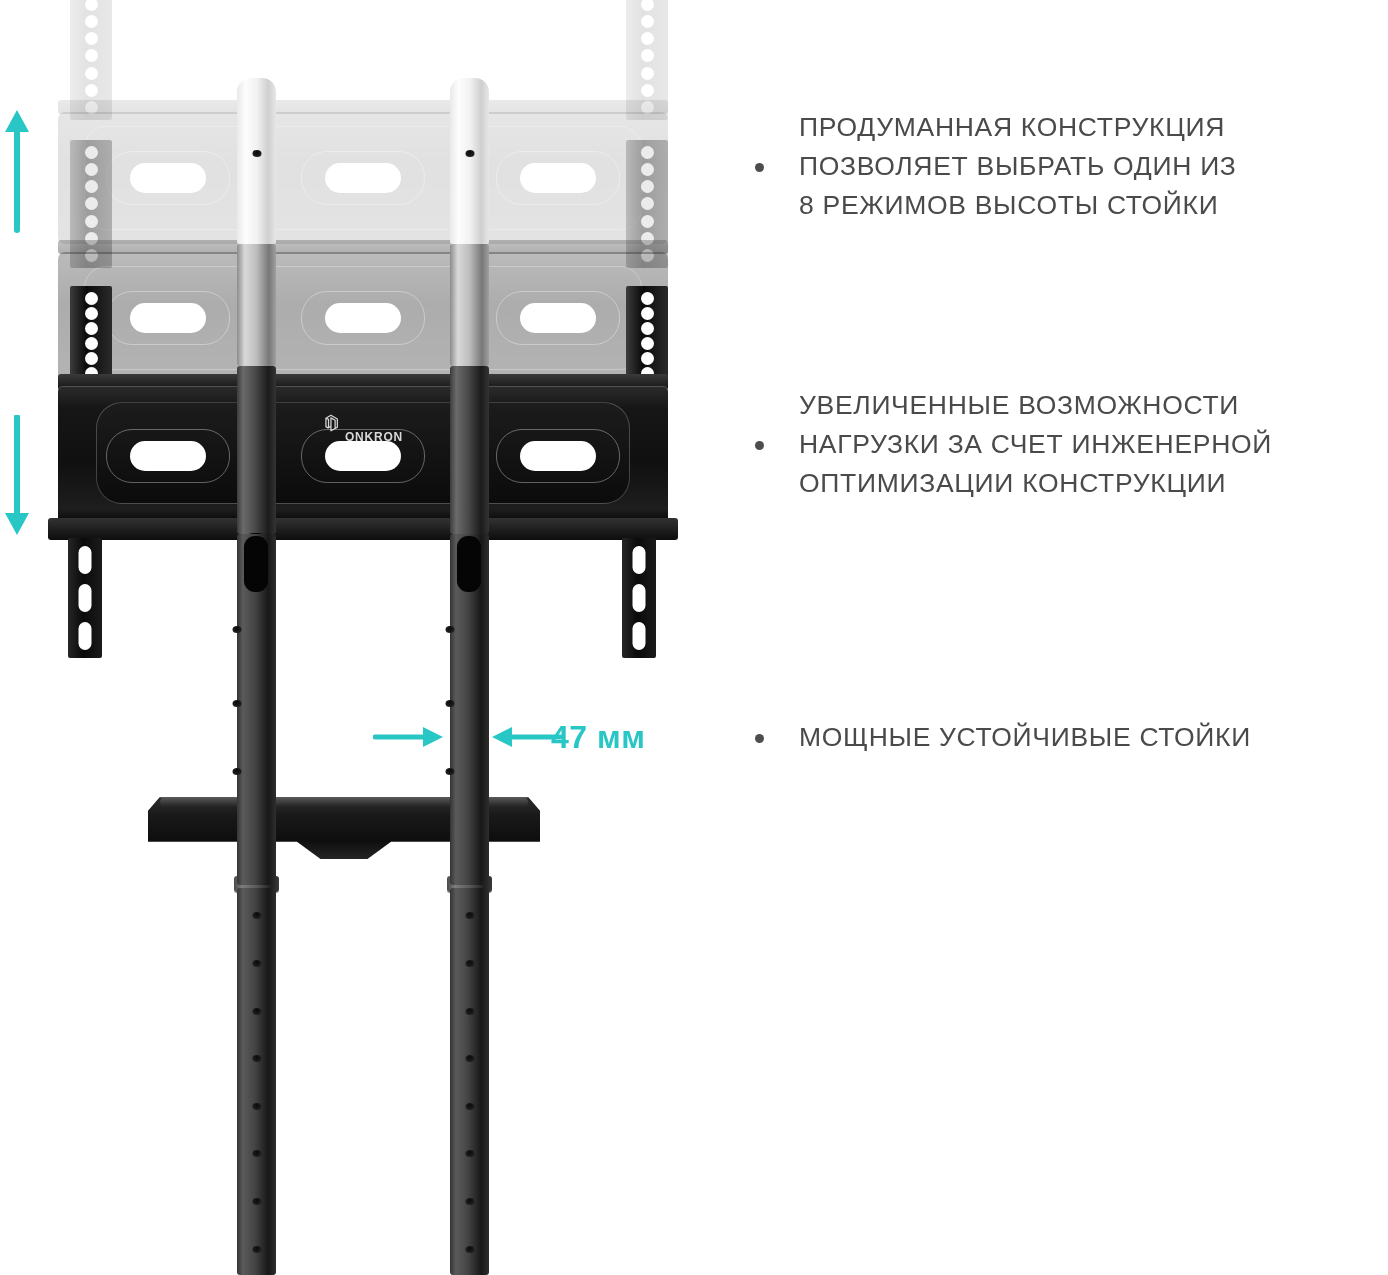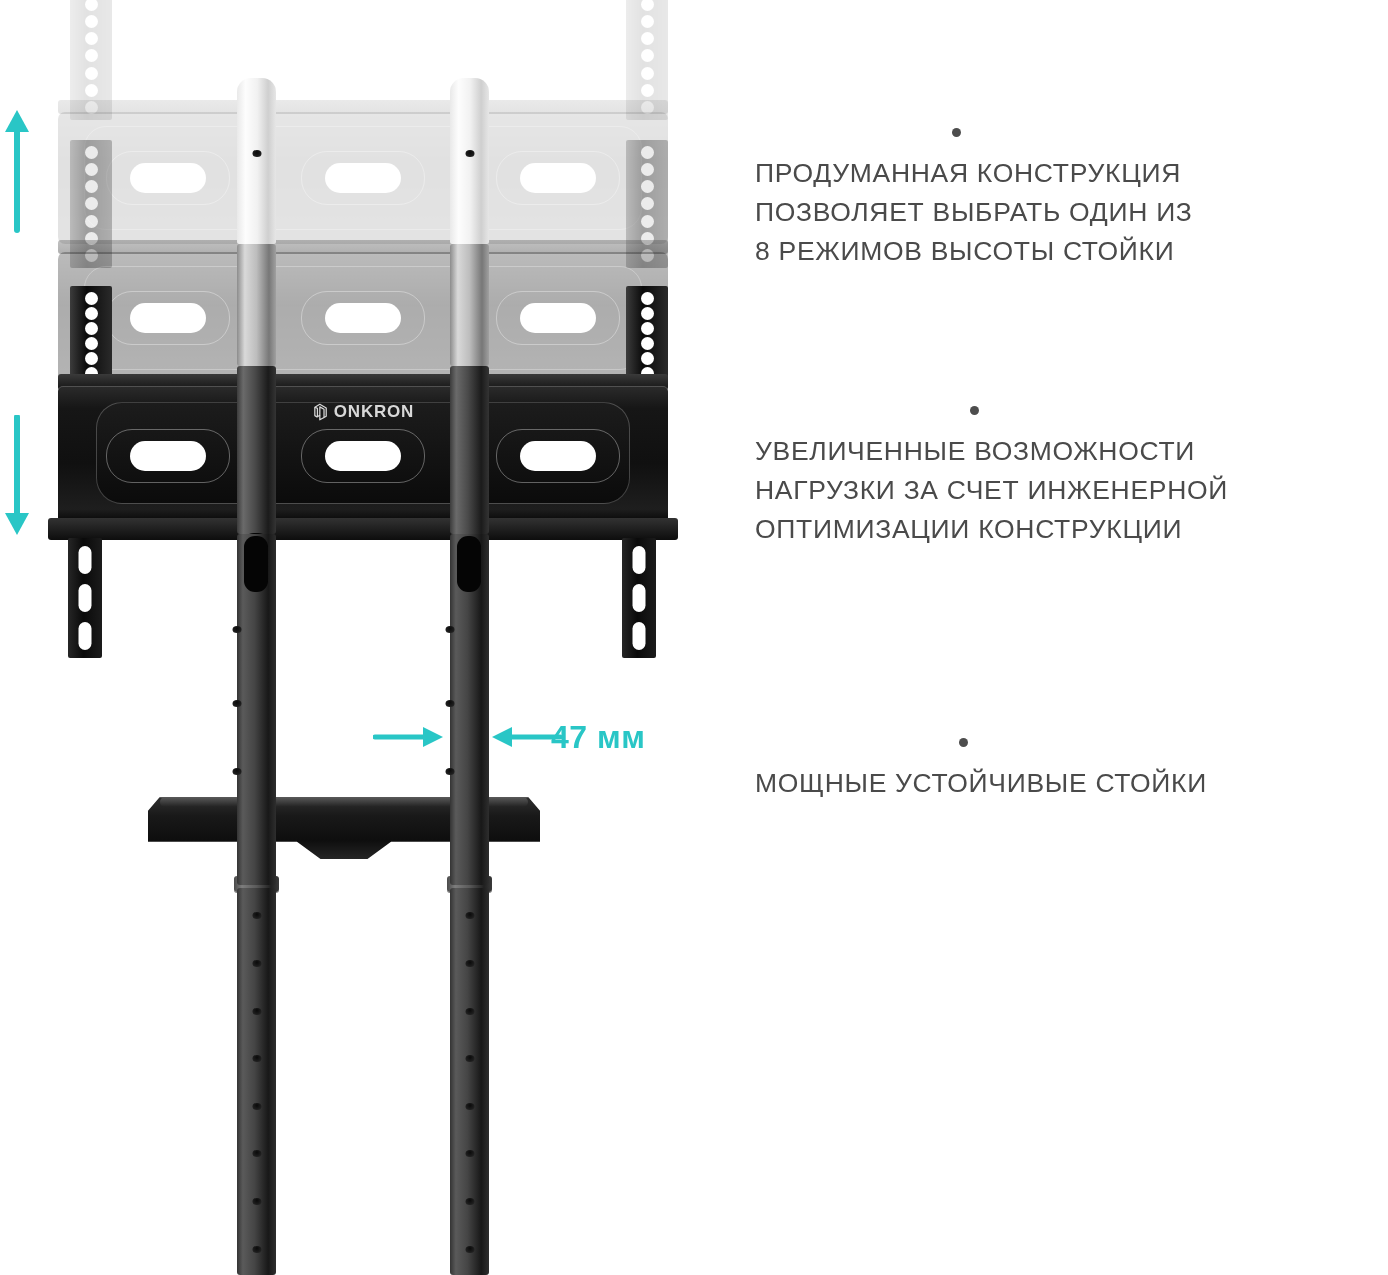--- a/index.html
+++ b/index.html
@@ -150,24 +150,25 @@
     transform: translateX(-50%);
     top: 16px;
     display: flex;
     align-items: center;
     gap: 5px;
     z-index: 6;
   }
   .logo-mark { width: 17px; height: 19px; display: block; }
   .logo-text {
     font-family: "Liberation Sans", sans-serif;
-    font-size: 17px;
+    font-size: 12px;
     font-weight: 700;
     letter-spacing: 0.8px;
     color: #d8d8d8;
+    margin-top: 28px;
   }
 
   
   .leg {
     position: absolute;
     width: 34px;
     height: 120px;
     background: linear-gradient(90deg,#262626,#0a0a0a 45%,#1b1b1b);
     border-radius: 2px;
   }
@@ -272,21 +273,20 @@
     left: 755px;
     top: 0;
     width: 633px;
     height: 1275px;
   }
   .feature {
     position: absolute;
     display: flex;
     align-items: center;
     gap: 0;
-    flex-direction: column;
   }
   .bullet {
     width: 44px;
     flex: 0 0 44px;
     display: flex;
     justify-content: flex-start;
     align-items: center;
     padding-top: 2px;
   }
   .bullet i {

